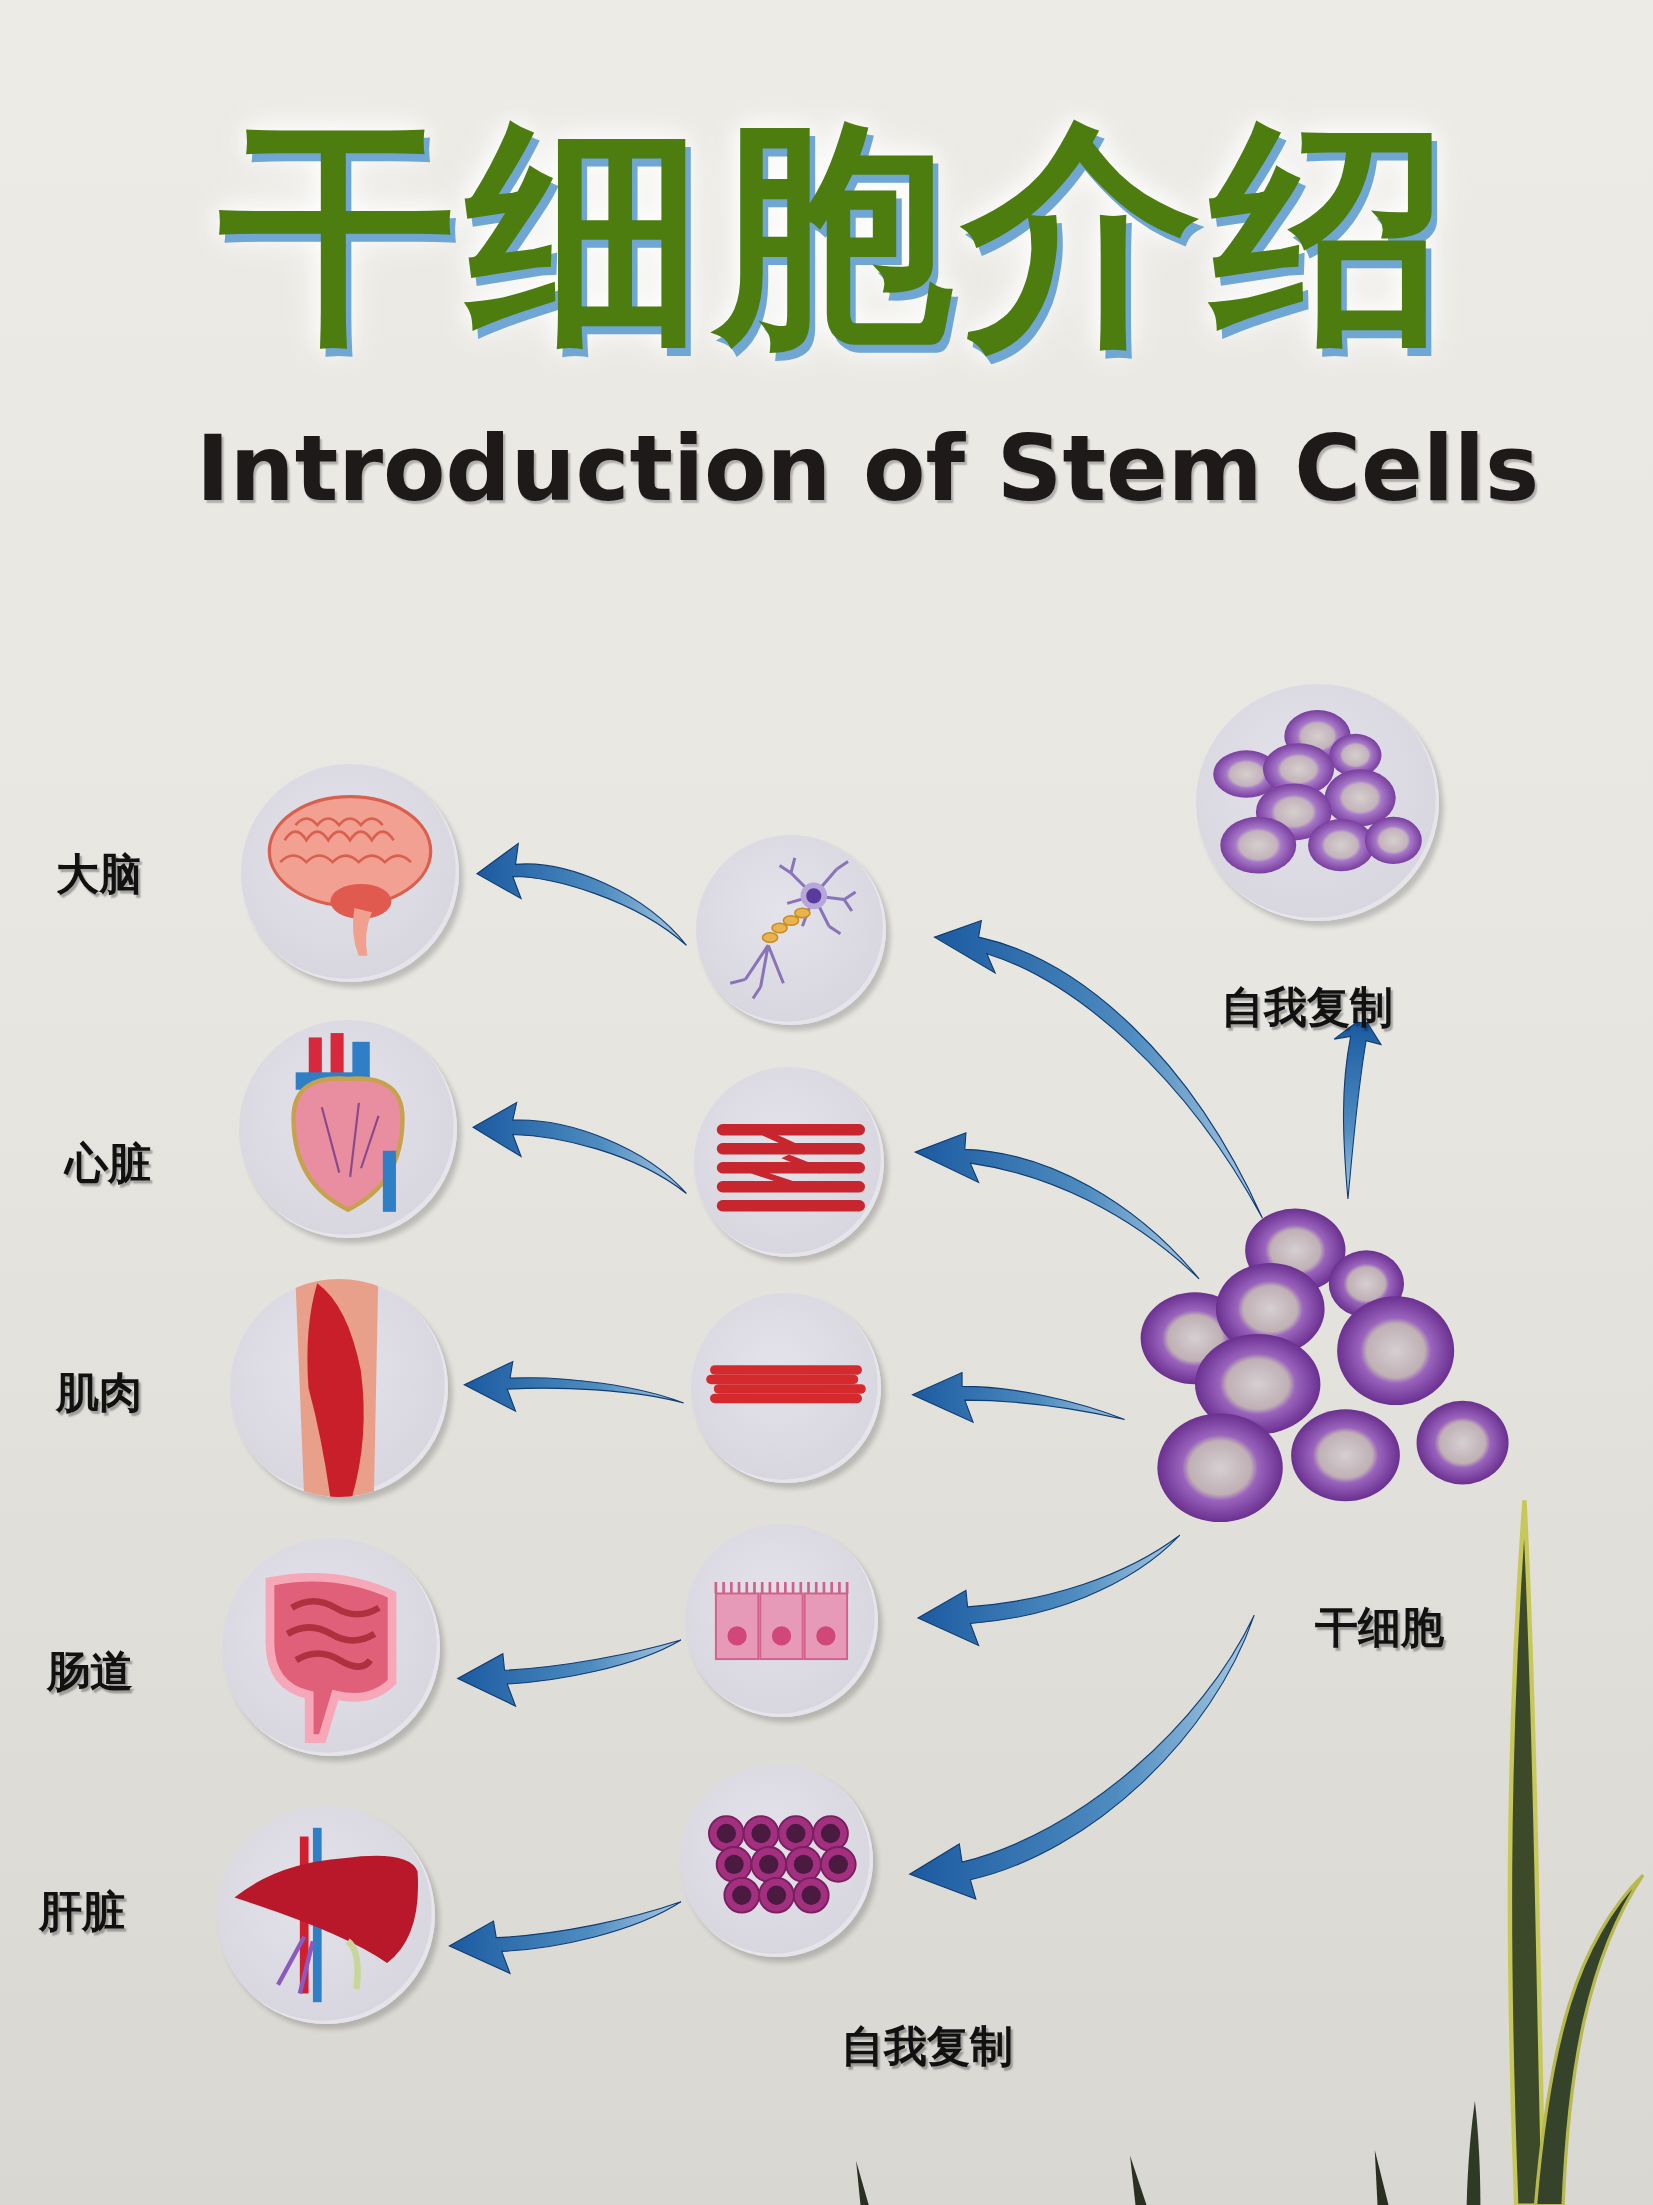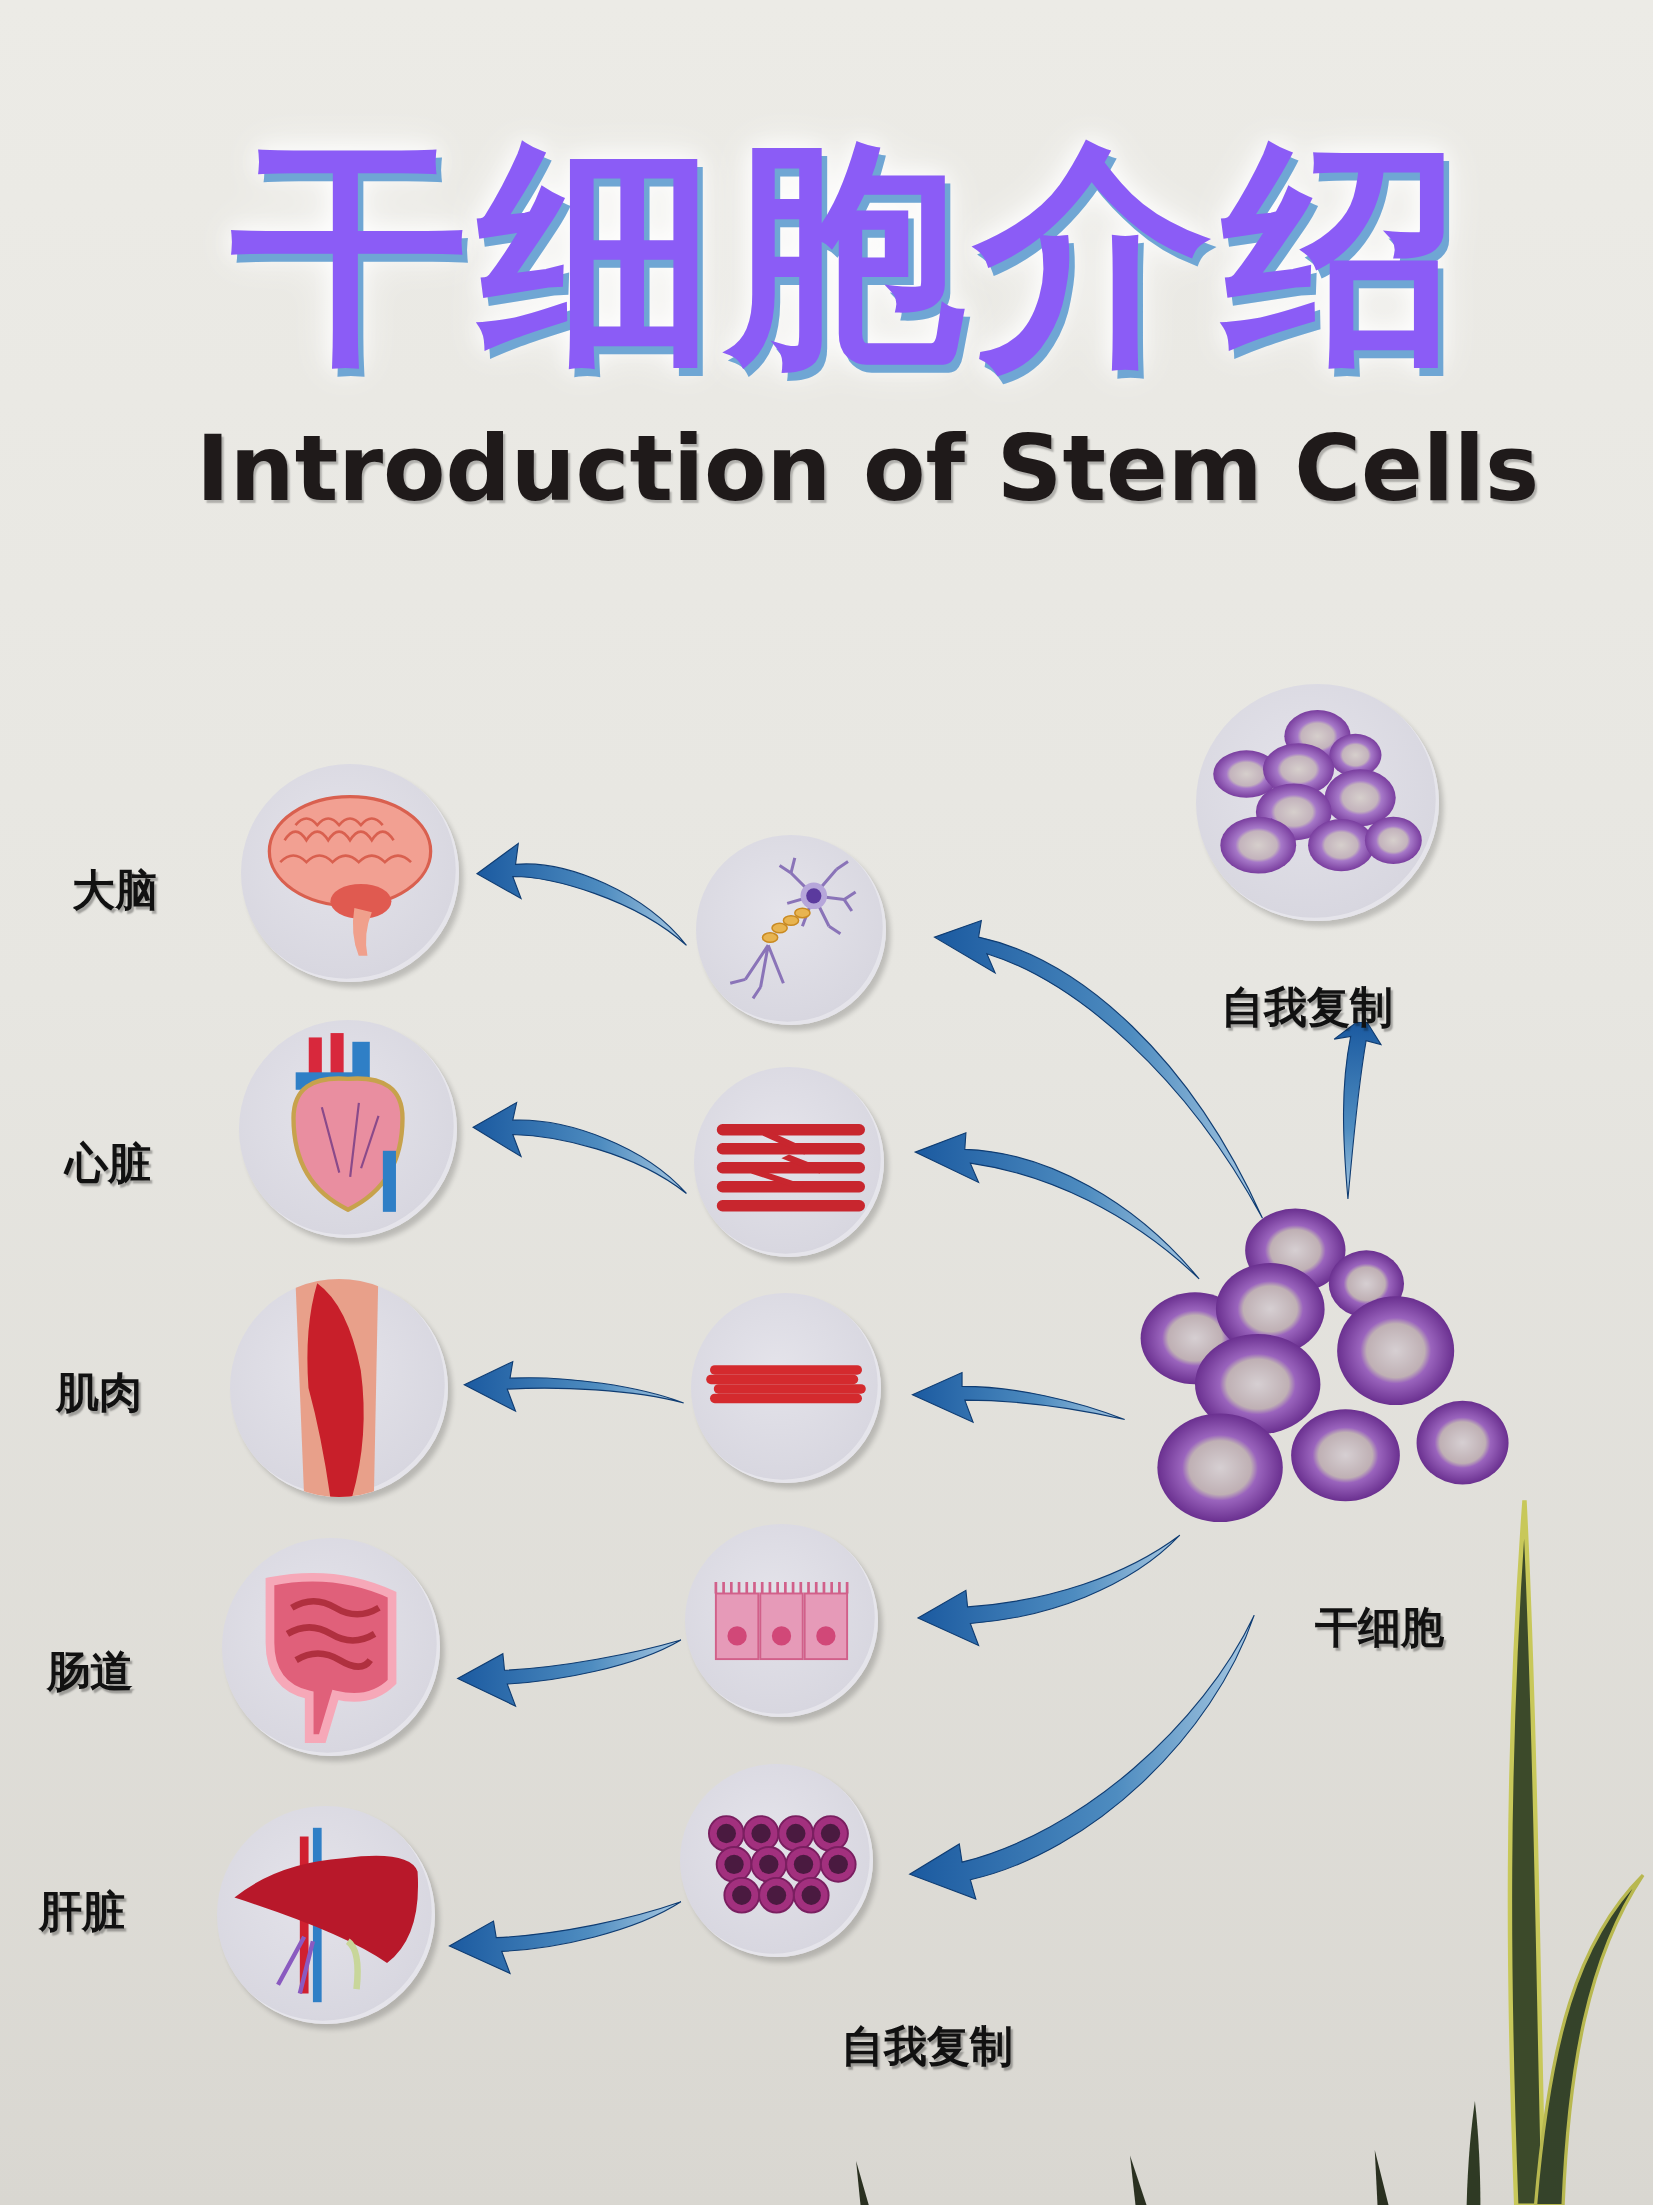--- a/index.html
+++ b/index.html
@@ -2,23 +2,23 @@
 <html style="font-size:8.8px"><head>
 <meta charset="utf-8">
 <style>
   html, body { margin:0; padding:0; }
   body {
     width:1654px; height:2205px; position:relative; overflow:hidden;
     background: linear-gradient(180deg, #ecebe6 0%, #e7e6e1 45%, #d9d7d1 100%);
     font-family: "DejaVu Sans", sans-serif;
   }
   .title-cn {
-    position:absolute; left:231px; top:124px; width:1213px; height:259px;
-    font-family:Liberation Sans, sans-serif; font-weight:bold;
-    font-size:237px; line-height:259px; letter-spacing:11px; color:#8b5cf6;
+    position:absolute; left:219px; top:124px; width:1213px; height:259px;
+    font-family:Liberation Mono, monospace; font-weight:bold;
+    font-size:237px; line-height:259px; letter-spacing:11px; color:#4d7c0f;
     text-shadow: 5.5px 7.7px 0 #6fa6d4, 0 0 22px #ffffff, 0 0 44px #ffffff;
     white-space:nowrap;
   }
   .title-en {
     position:absolute; left:196px; top:419px; width:1213px;
     font-family:"DejaVu Sans", sans-serif; font-weight:bold;
     font-size:91px; line-height:99px; color:#1f1a1a;
     text-shadow: 2.2px 2.8px 1.7px rgba(0,0,0,0.25);
     white-space:nowrap;
   }
@@ -88,21 +88,21 @@
   </g>
   <g>
     <path d="M2275,2930 C2200,3150 1980,3360 1760,3410 L1770,3445 L1650,3400 L1740,3345 L1745,3378 C1960,3325 2180,3130 2275,2930 Z" fill="url(#ag)" stroke="#0f3c72" stroke-width="2"></path>
   </g>
 
   <g>
     <path d="M2445,2175 C2435,2060 2432,1970 2450,1880 L2420,1885 L2460,1855 L2480,1855 L2505,1895 L2478,1888 C2462,1980 2455,2070 2445,2175 Z" fill="url(#agv)" stroke="#0f3c72" stroke-width="2"></path>
   </g>
 </svg>
 
-<div class="label" style="left:72px;top:849px;margin-top:16px;">大脑</div>
+<div class="label" style="left:56px;top:849px;">大脑</div>
 <div class="label" style="left:65px;top:1114px;margin-top:24px;">心脏</div>
 <div class="label" style="left:56px;top:1367px;">肌肉</div>
 <div class="label" style="left:47px;top:1646px;">肠道</div>
 <div class="label" style="left:39px;top:1886px;">肝脏</div>
 
 <div class="disc" style="left:241px;top:764px;width:218px;height:218px;">
   <svg viewBox="0 0 100 100">
     <ellipse cx="50" cy="40" rx="37" ry="25" fill="#f2a092" stroke="#d9604f" stroke-width="1.5"></ellipse>
     <path d="M20,35 q5,-8 10,0 q5,-8 10,0 q5,-8 10,0 q5,-8 10,0 q5,-8 10,0 M18,45 q6,-6 12,0 q6,-6 12,0 q6,-6 12,0 q6,-6 12,0 q6,-6 12,0 M25,28 q5,-6 10,0 q5,-6 10,0 q5,-6 10,0 q5,-6 10,0" fill="none" stroke="#d9604f" stroke-width="1.2"></path>
     <ellipse cx="55" cy="63" rx="14" ry="8" fill="#e05a50"></ellipse>

